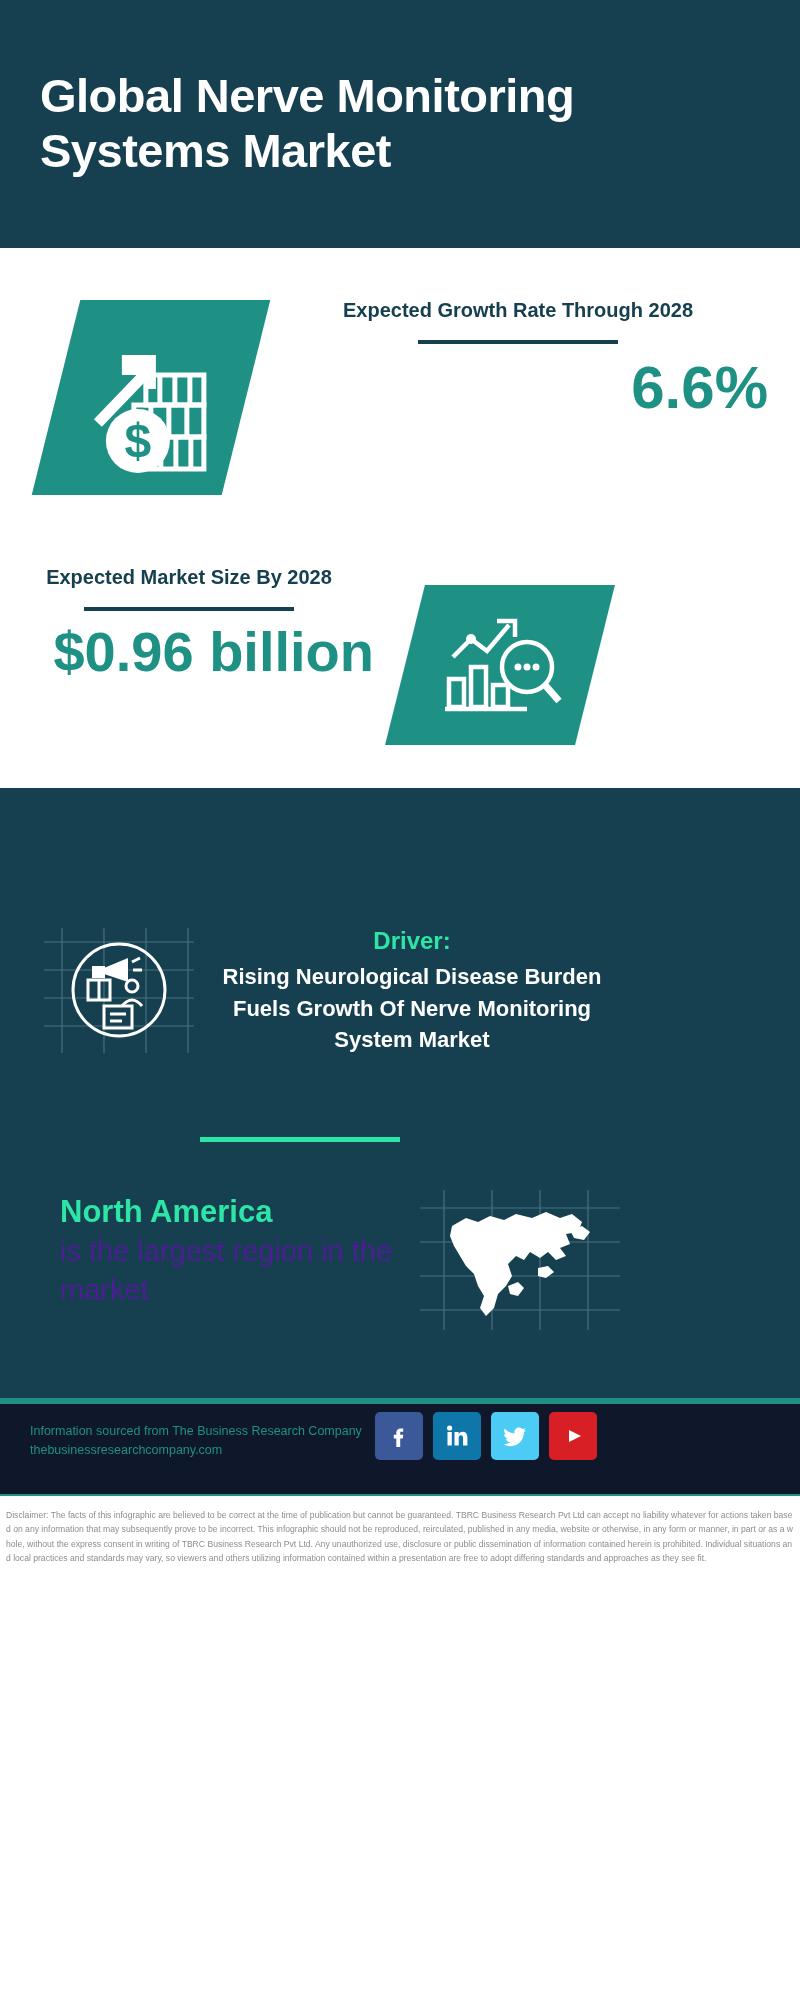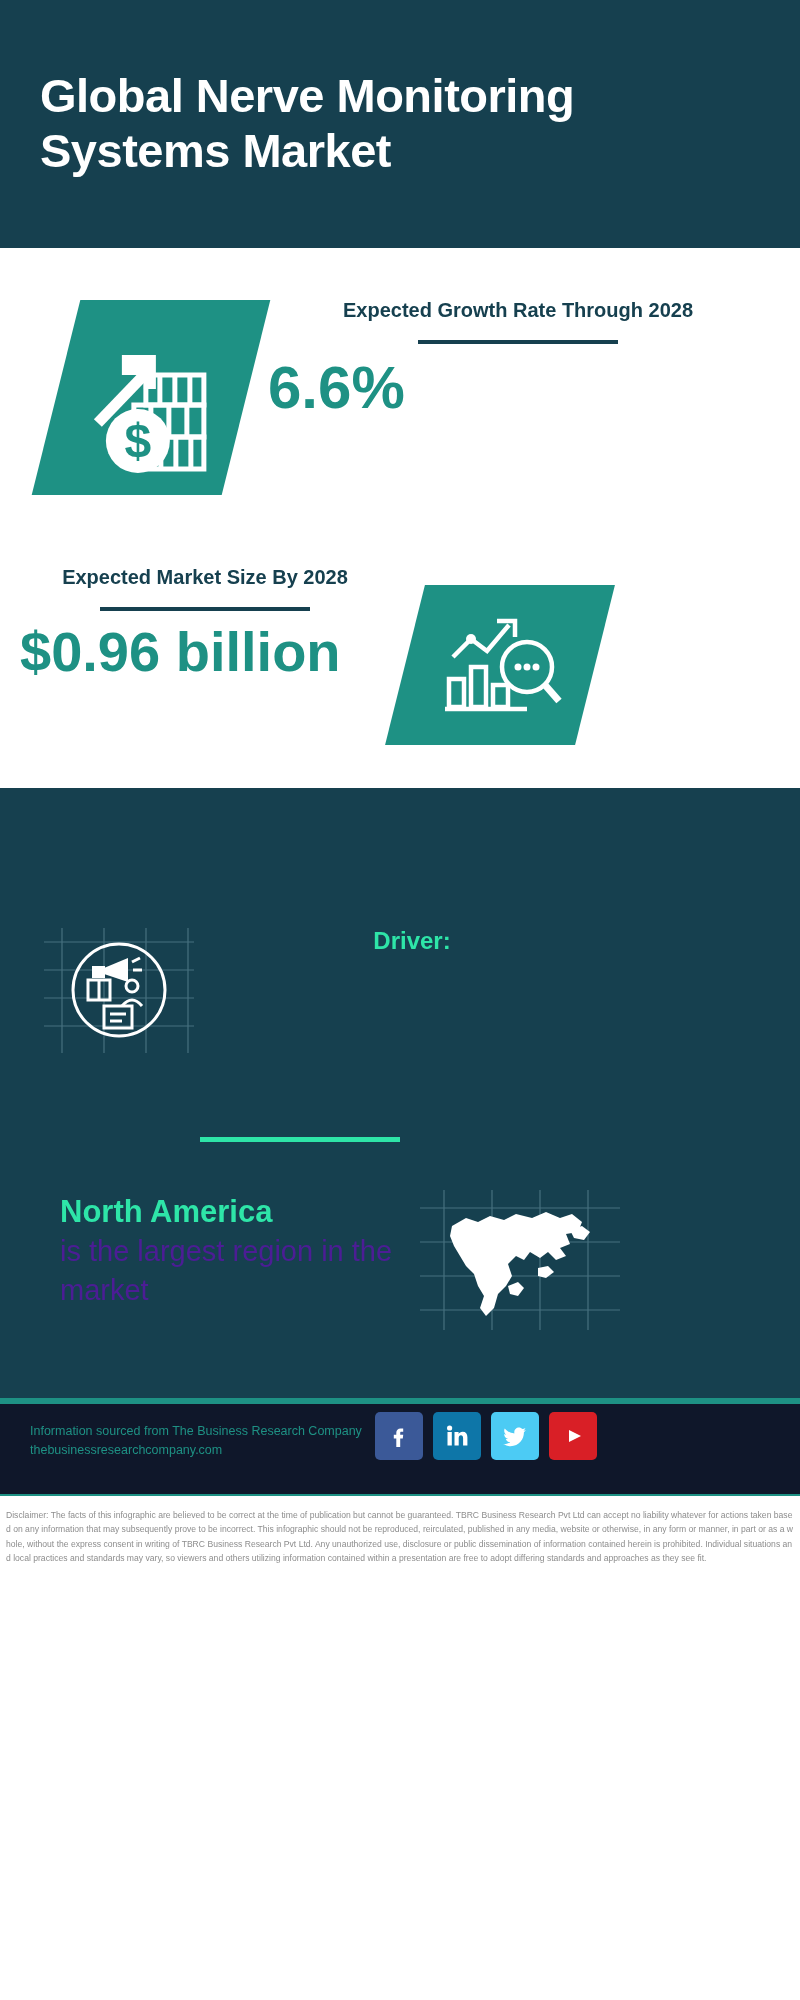--- a/index.html
+++ b/index.html
@@ -76,26 +76,26 @@
   .stat-rule {
     height: 4px;
     background: #16404f;
     margin: 16px auto 12px auto;
     width: 200px;
   }
   .stat-value {
     color: #1e9184;
     font-size: 60px;
     font-weight: 700;
-    text-align: left;
+    text-align: right;
     line-height: 1.05;
   }
 
   .growth-block { left: 268px; top: 298px; width: 500px; }
-  .size-block   { left: 20px;  top: 565px; width: 370px; }
+  .size-block   { left: 4px;  top: 565px; width: 370px; }
   .size-block .stat-rule { width: 210px; }
   .size-block .stat-value { font-size: 56px; }
 
   
   .dark-zone {
     position: absolute;
     left: 0; top: 788px;
     width: 800px; height: 610px;
     background: #16404f;
   }
@@ -342,20 +342,21 @@
 
         <rect x="60" y="78" width="28" height="22"></rect>
         <line x1="66" y1="86" x2="82" y2="86"></line>
         <line x1="66" y1="93" x2="78" y2="93"></line>
       </g>
     </svg>
   </div>
 
   <div class="driver-text">
     <div class="driver-heading">Driver:</div>
+    <div class="driver-body">Rising Neurological Disease Burden Fuels Growth Of Nerve Monitoring System Market</div>
   </div>
 
   <div class="mid-divider"></div>
 
   <div class="region-text">
     <div class="region-name">North America</div>
     <div class="region-desc">is the largest region in the market</div>
   </div>
 
   <div class="region-map-box">

